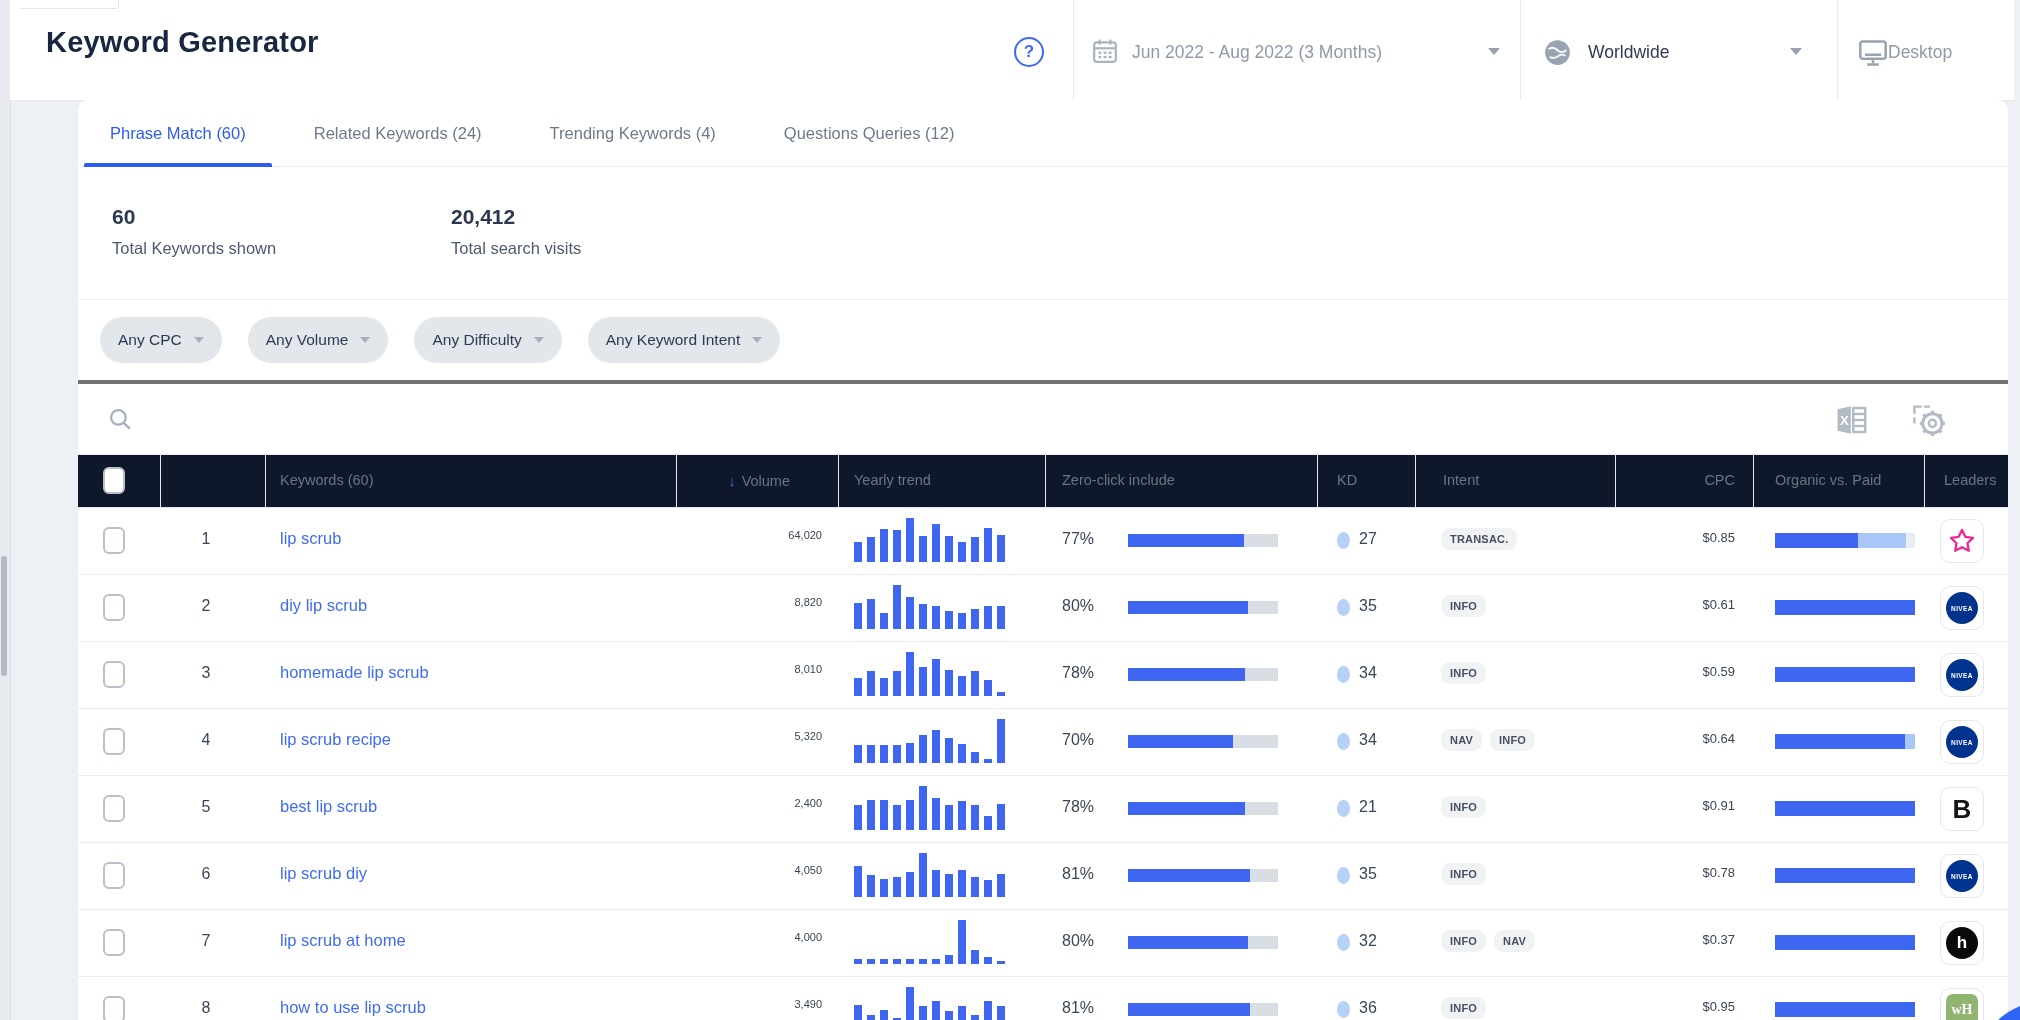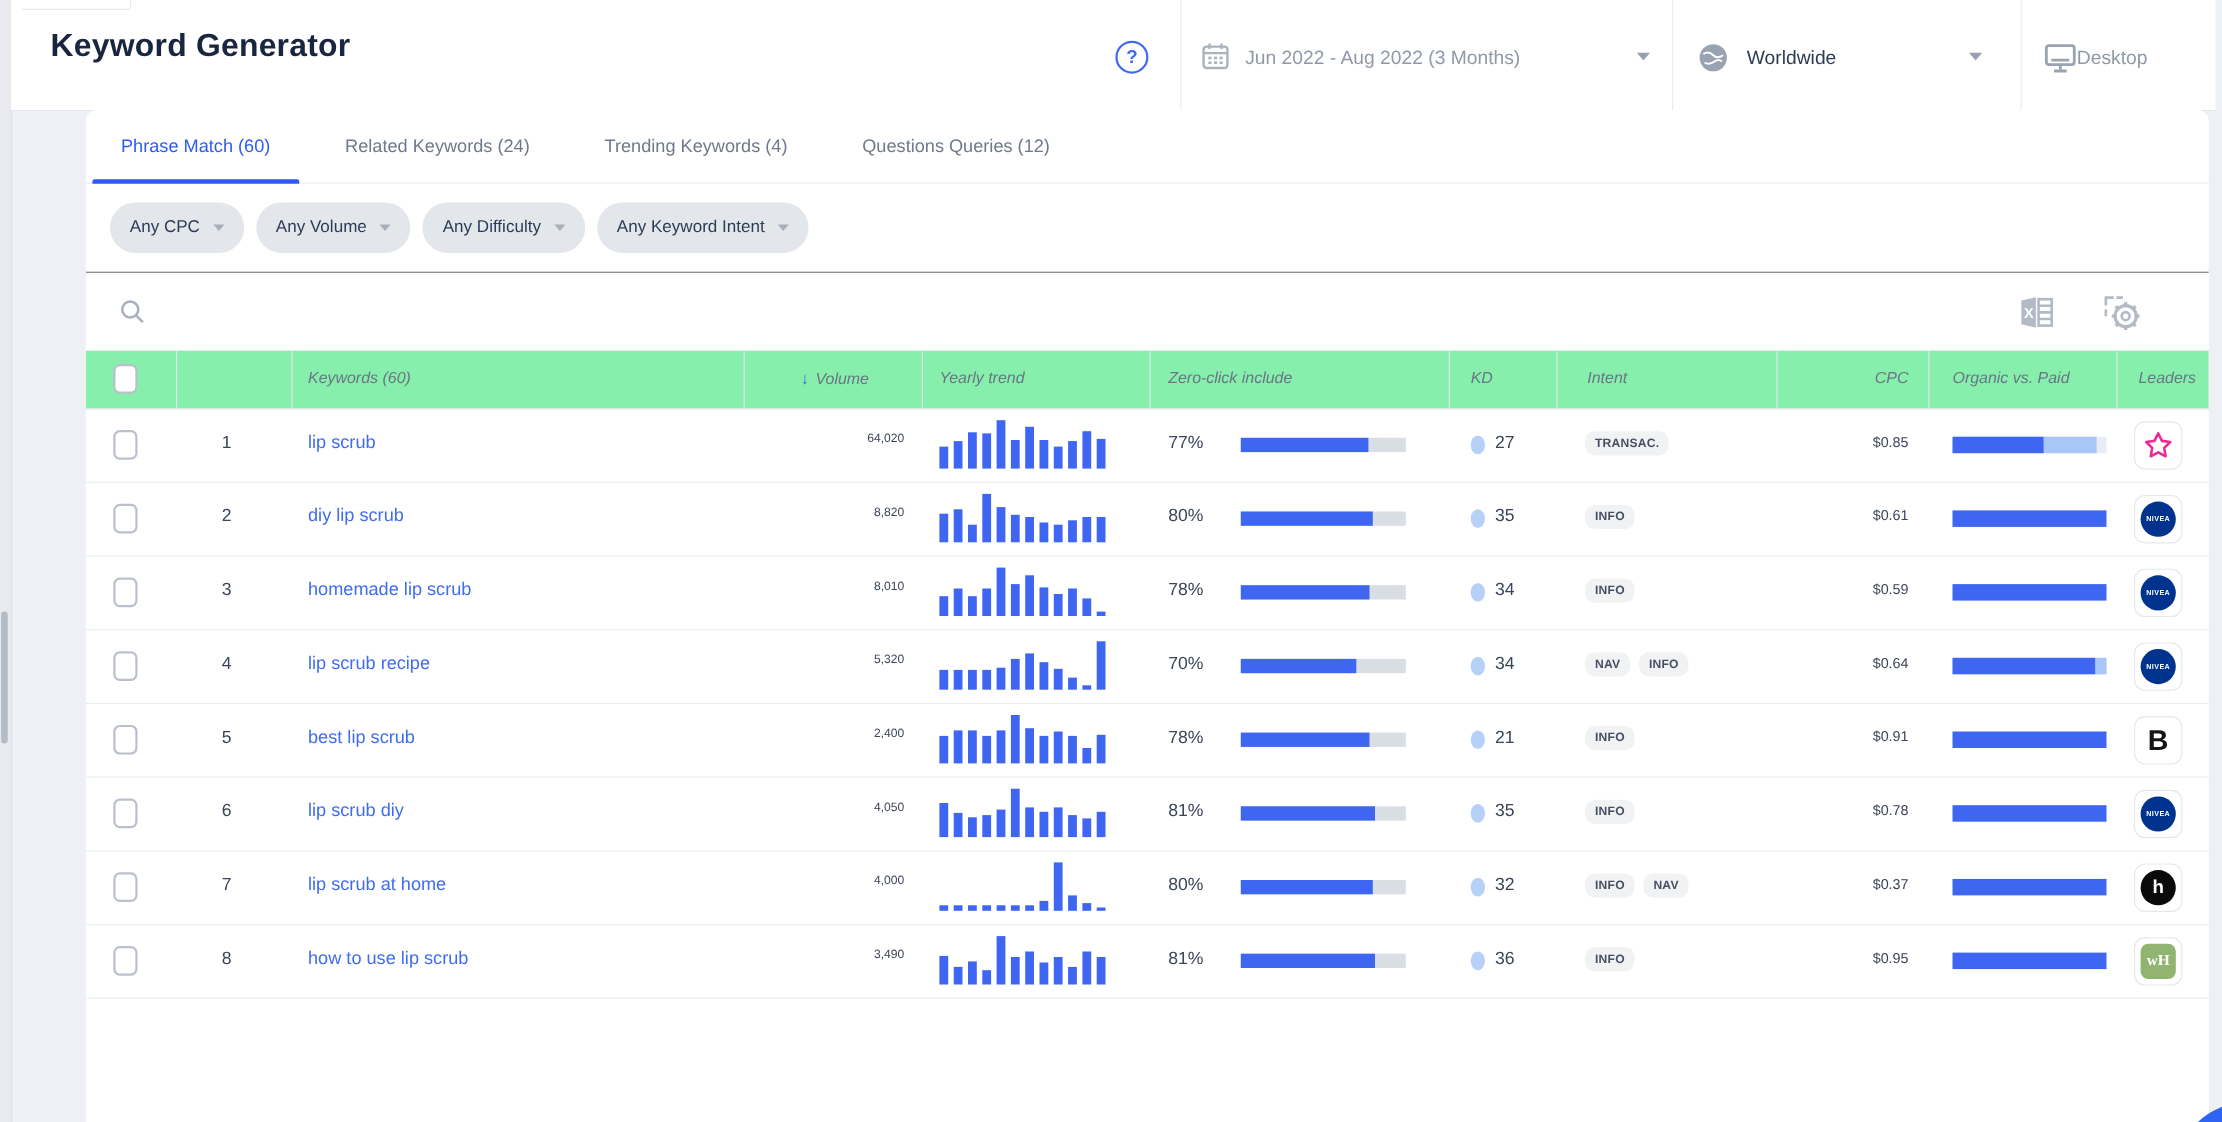--- a/index.html
+++ b/index.html
@@ -29,31 +29,31 @@
   .tabs{height:66px;border-bottom:1px solid #e9ecf1;display:flex;padding-left:6px;}
   .tab{font-size:16.5px;color:#6e7a8a;padding:0 26px;margin-right:16px;display:flex;align-items:center;position:relative;white-space:nowrap;cursor:pointer;}
   .tab.active{color:#2e5bf0;}
   .tab.active:after{content:"";position:absolute;left:0;right:0;bottom:-1px;height:4px;background:#2e5bf0;border-radius:2px 2px 0 0;}
   
   .stats{position:relative;height:132px;border-bottom:1px solid #eef1f5;}
   .stat{position:absolute;top:38px;}
   .stat .v{font-size:21px;font-weight:700;color:#2b3950;}
   .stat .l{font-size:16.5px;color:#4d5970;margin-top:10px;}
   
-  .filters{height:80px;border-bottom:1px solid #737373;display:flex;align-items:center;padding-left:22px;gap:11px;}
+  .filters{height:80px;border-bottom:4px solid #737373;display:flex;align-items:center;padding-left:22px;gap:26px;}
   .pill{height:46px;background:#e3e6eb;border-radius:23px;display:inline-flex;align-items:center;padding:0 18px;font-size:15.5px;color:#2c3b55;gap:12px;cursor:pointer;}
   .pill .pcaret{width:0;height:0;border-left:5.5px solid transparent;border-right:5.5px solid transparent;border-top:6.5px solid #a7afbb;}
   
   .searchrow{position:relative;height:70px;border-bottom:1px solid #e9edf2;}
   .searchrow input{position:absolute;left:66px;top:18px;width:1200px;height:34px;border:none;outline:none;font-size:17.5px;color:#3a4557;font-family:"Liberation Sans",sans-serif;background:transparent;}
   .searchrow input::placeholder{color:#a8b0bd;}
   .sicon{position:absolute;left:30px;top:23px;}
   .ricon{position:absolute;top:20px;cursor:pointer;}
   
-  .thead{position:relative;height:52px;background:#86efac;border-bottom:1px solid #e5e9ee;font-size:14.5px;color:#6a7585;font-style:italic;}
+  .thead{position:relative;height:52px;background:#0f172a;border-bottom:1px solid #e5e9ee;font-size:14.5px;color:#6a7585;}
   .vline{position:absolute;top:0;bottom:0;width:1px;background:#e4e7ec;}
   .th{position:absolute;top:17px;white-space:nowrap;}
   .th.right{text-align:right;}
   .sort-arrow{color:#3f66f0;font-size:15px;margin-right:6px;}
   
   .cb{position:absolute;left:25px;width:22px;height:27px;border:2px solid #b9c0cc;border-radius:6px;background:#fff;box-sizing:border-box;cursor:pointer;}
   
   .row{position:relative;height:66px;border-bottom:1px solid #e9ecf1;}
   .row .cb{top:19px;}
   .cell{position:absolute;white-space:nowrap;}
@@ -135,20 +135,30 @@
 
 <div class="card">
 
   <div class="tabs">
     <div class="tab active">Phrase Match (60)</div>
     <div class="tab">Related Keywords (24)</div>
     <div class="tab">Trending Keywords (4)</div>
     <div class="tab">Questions Queries (12)</div>
   </div>
 
+  <div class="stats">
+    <div class="stat" style="left:34px">
+      <div class="v">60</div>
+      <div class="l">Total Keywords shown</div>
+    </div>
+    <div class="stat" style="left:373px">
+      <div class="v">20,412</div>
+      <div class="l">Total search visits</div>
+    </div>
+  </div>
 
   <div class="filters">
     <div class="pill">
         <span>Any CPC</span>
         <span class="pcaret"></span>
       </div>
     <div class="pill">
         <span>Any Volume</span>
         <span class="pcaret"></span>
       </div>

